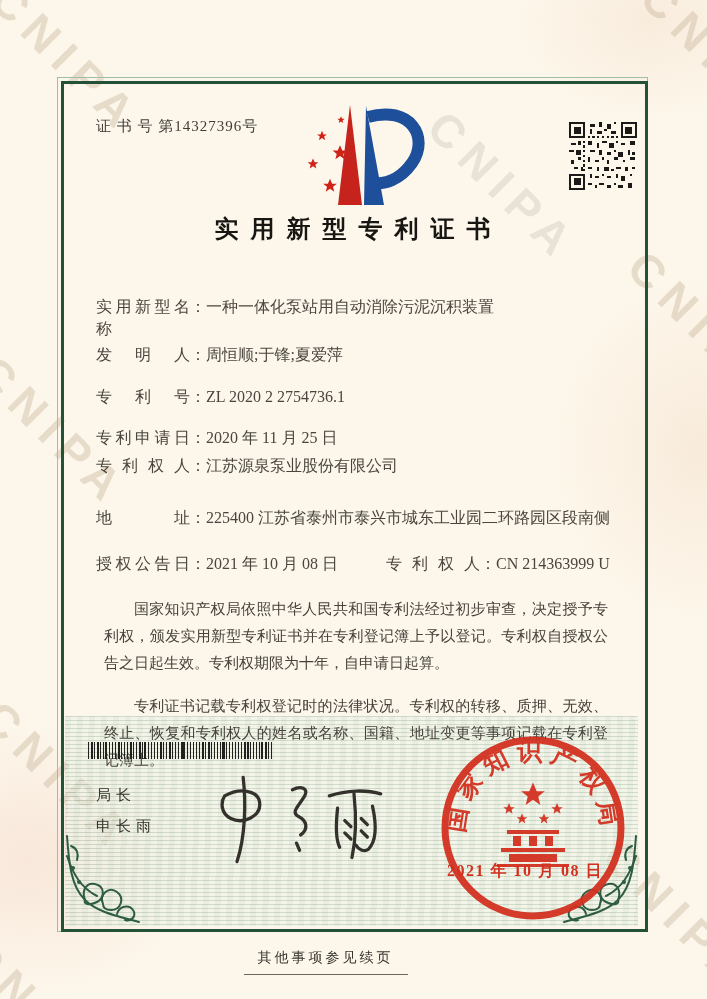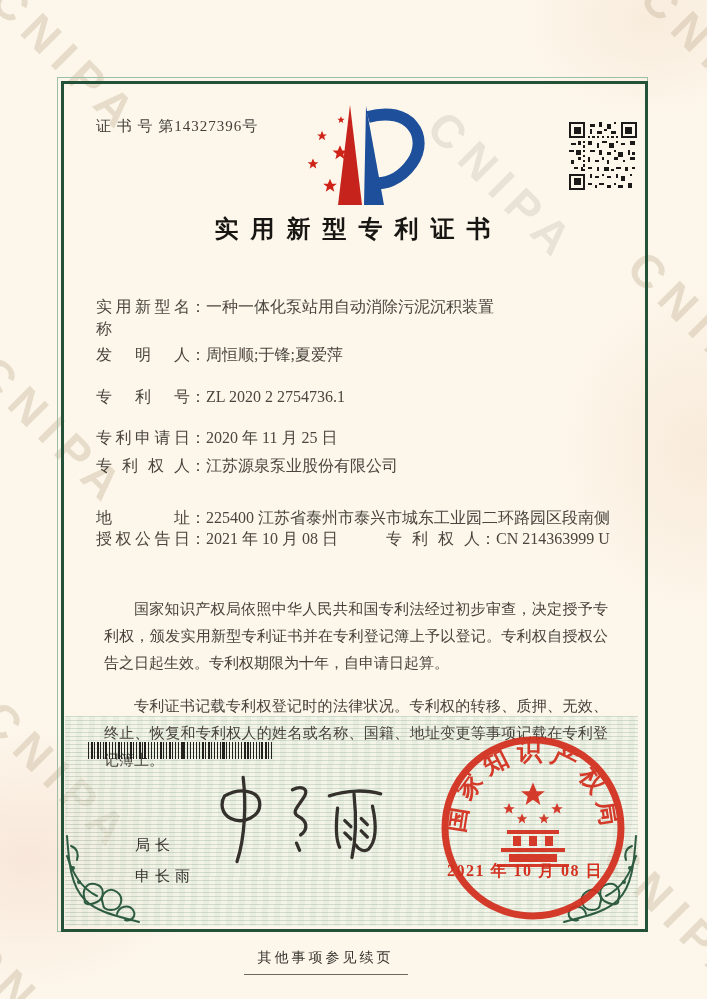--- a/index.html
+++ b/index.html
@@ -47,22 +47,22 @@
   .grant2 { position:absolute; left:290px; top:0; white-space:nowrap; }
   .paras { position:absolute; left:88px; top:580px; width:536px; font-size:15px;
     line-height:27px; color:#46423b; text-align:justify; z-index:2; }
   .paras p { margin:16px; text-indent:2em; }
   .barcode { position:absolute; left:88px; top:742px; width:185px; height:17px; z-index:2;
     background:
       repeating-linear-gradient(90deg, transparent 0 9px, #23211e 9px 11px, transparent 11px 21px),
       repeating-linear-gradient(90deg, transparent 0 4px, #23211e 4px 5px, transparent 5px 13px),
       repeating-linear-gradient(90deg, #23211e 0 1px, transparent 1px 3px);
   }
-  .director { position:absolute; left:96px; top:836px; font-size:15px; letter-spacing:5px;
-    color:#33302b; z-index:2;margin-left:39px; }
+  .director { position:absolute; left:96px; top:786px; font-size:15px; letter-spacing:5px;
+    color:#33302b; z-index:2; }
   .director div { margin-bottom:12px; }
   .signature { position:absolute; left:198px; top:766px; z-index:2; }
   .seal { position:absolute; left:438px; top:733px; z-index:3; opacity:.94; }
   .seal-date { position:absolute; left:447px; top:861px; font-size:16px; font-weight:bold;
     letter-spacing:1.5px; color:#d3301f; white-space:nowrap; z-index:4; }
   .pageinfo { position:absolute; left:62px; width:581px; top:908px; text-align:center;
     font-size:13px; letter-spacing:2px; color:#3f3b35; z-index:2; }
   .footer { position:absolute; left:0; width:651px; top:948px; text-align:center; z-index:2; }
   .footer span { display:inline-block; font-size:14px; letter-spacing:3px; color:#37332e;
     border-bottom:1.5px solid #6b675f; padding:0 14px 7px; }
@@ -232,21 +232,21 @@
   </div>
   <div class="field" style="top:427px">
     <span class="flabel">专利申请日</span><span class="fcolon">：</span><span class="fvalue">2020 年 11 月 25 日</span>
   </div>
   <div class="field" style="top:455px">
     <span class="flabel">专利权人</span><span class="fcolon">：</span><span class="fvalue">江苏源泉泵业股份有限公司</span>
   </div>
   <div class="field" style="top:507px">
     <span class="flabel">地址</span><span class="fcolon">：</span><span class="fvalue wrapval">225400 江苏省泰州市泰兴市城东工业园二环路园区段南侧</span>
   </div>
-  <div class="field" style="top:528px">
+  <div class="field" style="top:553px">
     <span class="flabel">授权公告日</span><span class="fcolon">：</span><span class="fvalue">2021 年 10 月 08 日</span>
     <span class="grant2">
       <span class="flabel">专利权人</span><span class="fcolon">：</span><span class="fvalue">CN 214363999 U</span>
     </span>
   </div>
 
   <div class="paras">
     <p>国家知识产权局依照中华人民共和国专利法经过初步审查，决定授予专利权，颁发实用新型专利证书并在专利登记簿上予以登记。专利权自授权公告之日起生效。专利权期限为十年，自申请日起算。</p>
     <p>专利证书记载专利权登记时的法律状况。专利权的转移、质押、无效、终止、恢复和专利权人的姓名或名称、国籍、地址变更等事项记载在专利登记簿上。</p>
   </div>

